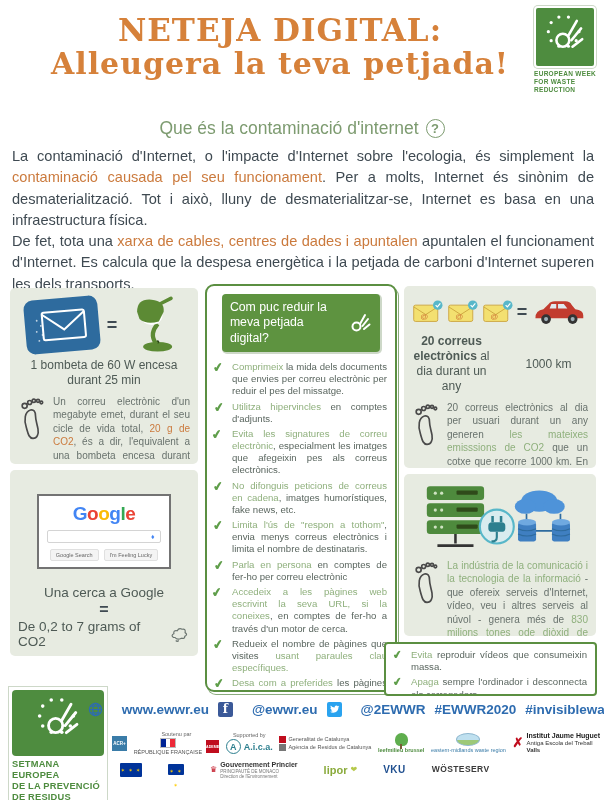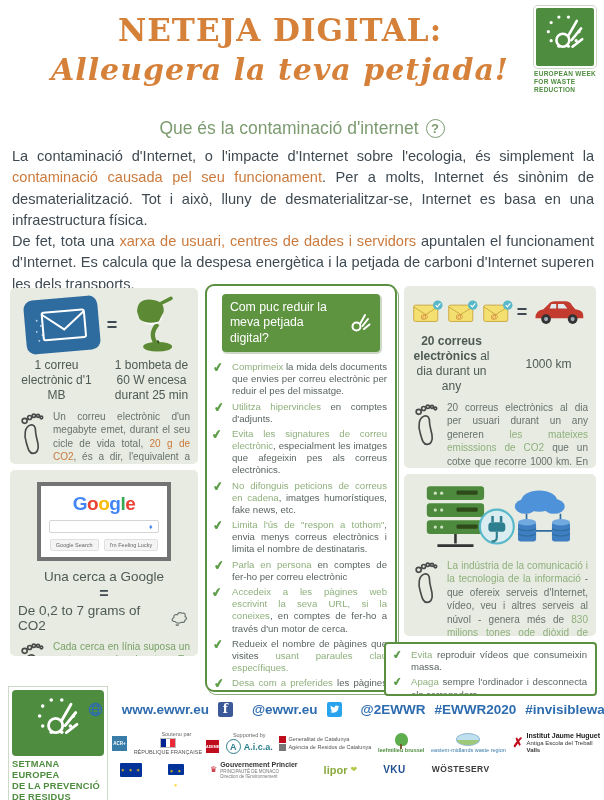--- a/index.html
+++ b/index.html
@@ -3,23 +3,23 @@
 <meta charset="utf-8">
 <style>
   * { margin:0; padding:0; box-sizing:border-box; }
   body { background:#888; font-family:"Liberation Sans", sans-serif; }
   .poster { position:relative; width:604px; height:800px; background:#fff; margin:0 auto; overflow:hidden; }
 
   
   .title1 { position:absolute; top:12px; left:30px; width:500px; text-align:center;
             font-family:"DejaVu Serif", serif; font-weight:bold; color:#d6813a;
             font-size:31px; letter-spacing:1px; }
-  .title2 { position:absolute; top:52px; left:10px; width:540px; text-align:center;
+  .title2 { position:absolute; top:46px; left:10px; width:540px; text-align:center;
             font-family:"DejaVu Serif", serif; font-weight:bold; color:#d6813a;
-            font-size:30px; letter-spacing:1px;font-style:italic; }
+            font-size:30px; letter-spacing:1px; }
   .ewwr-badge { position:absolute; top:6px; right:6px; width:64px; }
   .badge-green { width:62px; height:62px; background:#4e8c3f; border-radius:4px; border:2px solid #fff;
                  box-shadow:0 0 0 1px #cdd8c8; }
   .badge-caption { margin-top:2px; font-size:6.5px; font-weight:bold; color:#4e8c3f;
                    text-align:left; line-height:1.25; white-space:pre-line; letter-spacing:.3px; }
   .subtitle-row { position:absolute; top:118px; left:0; right:0; display:flex; justify-content:center;
                   align-items:center; gap:7px; color:#7d9b70; font-size:17.5px; }
   .qmark { width:19px; height:19px; border:1.6px solid #7d9b70; border-radius:50%; display:flex;
            align-items:center; justify-content:center; font-size:13px; font-weight:bold; }
 
@@ -40,21 +40,21 @@
   .note { font-size:10px; line-height:1.34; text-align:justify; flex:1; }
   .p-gray { color:#68726d; }
   .p-green { color:#79a167; }
   .foot-ic { flex:0 0 30px; }
 
   
   .env-blue { width:74px; height:54px; background:#2e6b9e; border-radius:9px; transform:rotate(-5deg);
               display:flex; align-items:center; justify-content:center; }
 
   
-  .gcard { width:134px; margin:4px auto; background:#fff; border:4px solid #737373; padding:7px 8px 6px; }
+  .gcard { width:134px; margin:16px auto; background:#fff; border:2px solid #737373; padding:7px 8px 6px; }
   .glogo { text-align:center; font-size:19px; font-weight:bold; letter-spacing:-.5px; }
   .g-blue{color:#4285F4}.g-red{color:#EA4335}.g-yel{color:#FBBC05}.g-grn{color:#34A853}
   .gsearch { margin-top:5px; height:13px; border:1px solid #d4d4d4; border-radius:2px; position:relative; }
   .gmic { position:absolute; right:2px; top:2px; width:7px; height:8px; color:#4285F4; font-size:7px; line-height:8px; }
   .gbtns { display:flex; justify-content:center; gap:5px; margin-top:6px; }
   .gbtn { background:#f4f4f4; border:1px solid #e0e0e0; border-radius:2px; font-size:5.5px; color:#666;
           padding:2px 5px; }
   .cercatxt { text-align:center; font-size:13.5px; color:#4e5a55; margin-top:8px; }
   .eqline { text-align:center; font-size:16px; font-weight:bold; color:#3f4a52; margin-top:1px; }
   .resline { display:flex; align-items:center; justify-content:center; gap:4px; font-size:13.5px; color:#4e5a55; }
@@ -157,21 +157,21 @@
 FOR WASTE
 REDUCTION</div>
   </div>
 
   <div class="subtitle-row">
     <span>Que és la contaminació d'internet</span>
     <span class="qmark">?</span>
   </div>
 
   <div class="intro"><span>La contaminació d'Internet, o l'impacte d'Internet sobre l'ecologia, és simplement la </span><span class="seg-orange">contaminació causada pel seu funcionament</span><span>. Per a molts, Internet és sinònim de desmaterialització. Tot i això, lluny de desmaterialitzar-se, Internet es basa en una infraestructura física.
-De fet, tota una </span><span class="seg-orange">xarxa de usuari, centres de dades i servidors</span><span> apuntalen el funcionament d'Internet. Es calcula que la despesa energètica i la petjada de carboni d'Internet superen les dels transports.</span></div>
+De fet, tota una </span><span class="seg-orange">xarxa de cables, centres de dades i apuntalen</span><span> apuntalen el funcionament d'Internet. Es calcula que la despesa energètica i la petjada de carboni d'Internet superen les dels transports.</span></div>
 
   <div class="panel" style="left:10px; top:288px; width:188px; height:176px;">
     <div class="eqrow">
       <div class="env-blue">
         <svg viewBox="0 0 70 50" width="66" height="46">
           <g fill="#fff" opacity=".7">
             <circle cx="8" cy="18" r="1"></circle>
               <circle cx="12" cy="24" r="1"></circle>
               <circle cx="7" cy="30" r="1"></circle>
             <circle cx="13" cy="34" r="1"></circle>
@@ -186,21 +186,20 @@
         <ellipse cx="27" cy="42" rx="12" ry="4" fill="#5c8a34"></ellipse>
         <circle cx="27" cy="38" r="1.4" fill="#2f4a1a"></circle>
         <path d="M26 40 C21 33 23 28 27 23" stroke="#5c8a34" stroke-width="3.6" fill="none"></path>
         <ellipse cx="22" cy="16" rx="9" ry="8" fill="#fff"></ellipse>
         <ellipse cx="21" cy="15" rx="5" ry="5.5" fill="#e3e670"></ellipse>
         <path d="M10 13 Q10 2 22 3 Q33 4 32 13 L28 21 Q18 24 12 19 Z" fill="#5c8a34"></path>
         <path d="M30 6 L38 2" stroke="#5c8a34" stroke-width="3" stroke-linecap="round"></path>
       </svg>
     </div>
     <div class="caps">
-      <div class="cap">1 correu electrònic d'1 MB</div>
       <div class="cap">1 bombeta de 60 W encesa durant 25 min</div>
     </div>
     <div class="noterow">
       <svg class="foot-ic" viewBox="0 0 36 56" width="30" height="50" fill="none" stroke="#4a4a4a" stroke-width="2">
         <path d="M15 16 C8 18 7 28 10 37 C12 44 13 50 18 50 C23 50 25 45 24 39 C23 33 21 28 21 23 C21 18 19 15 15 16 Z"></path>
         <circle cx="8" cy="11" r="3"></circle>
           <circle cx="14" cy="7" r="2.4"></circle>
           <circle cx="19" cy="5" r="2"></circle>
         <circle cx="24" cy="5" r="1.8"></circle>
           <circle cx="28" cy="7" r="1.6"></circle>

